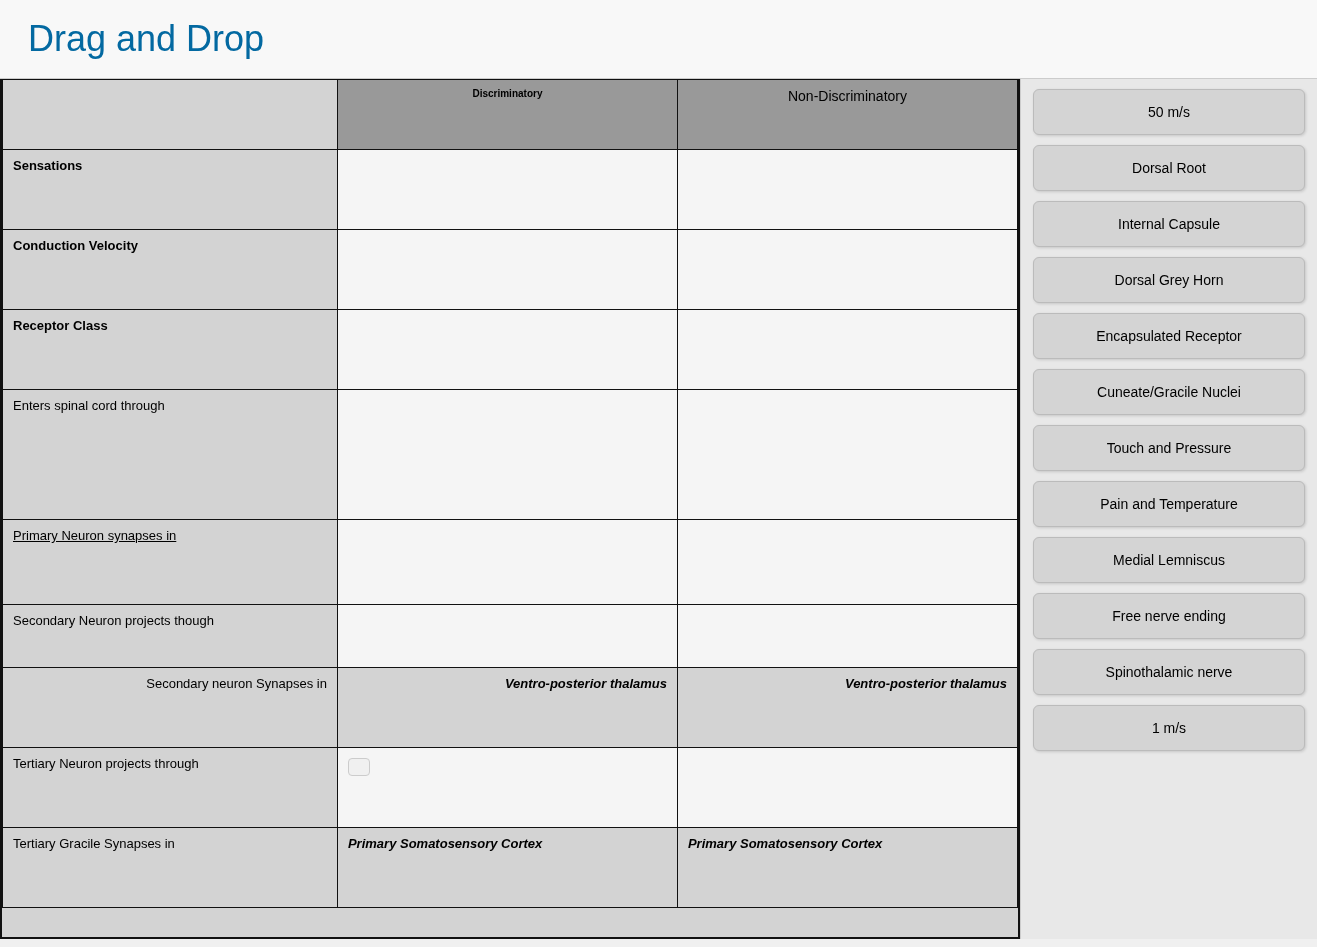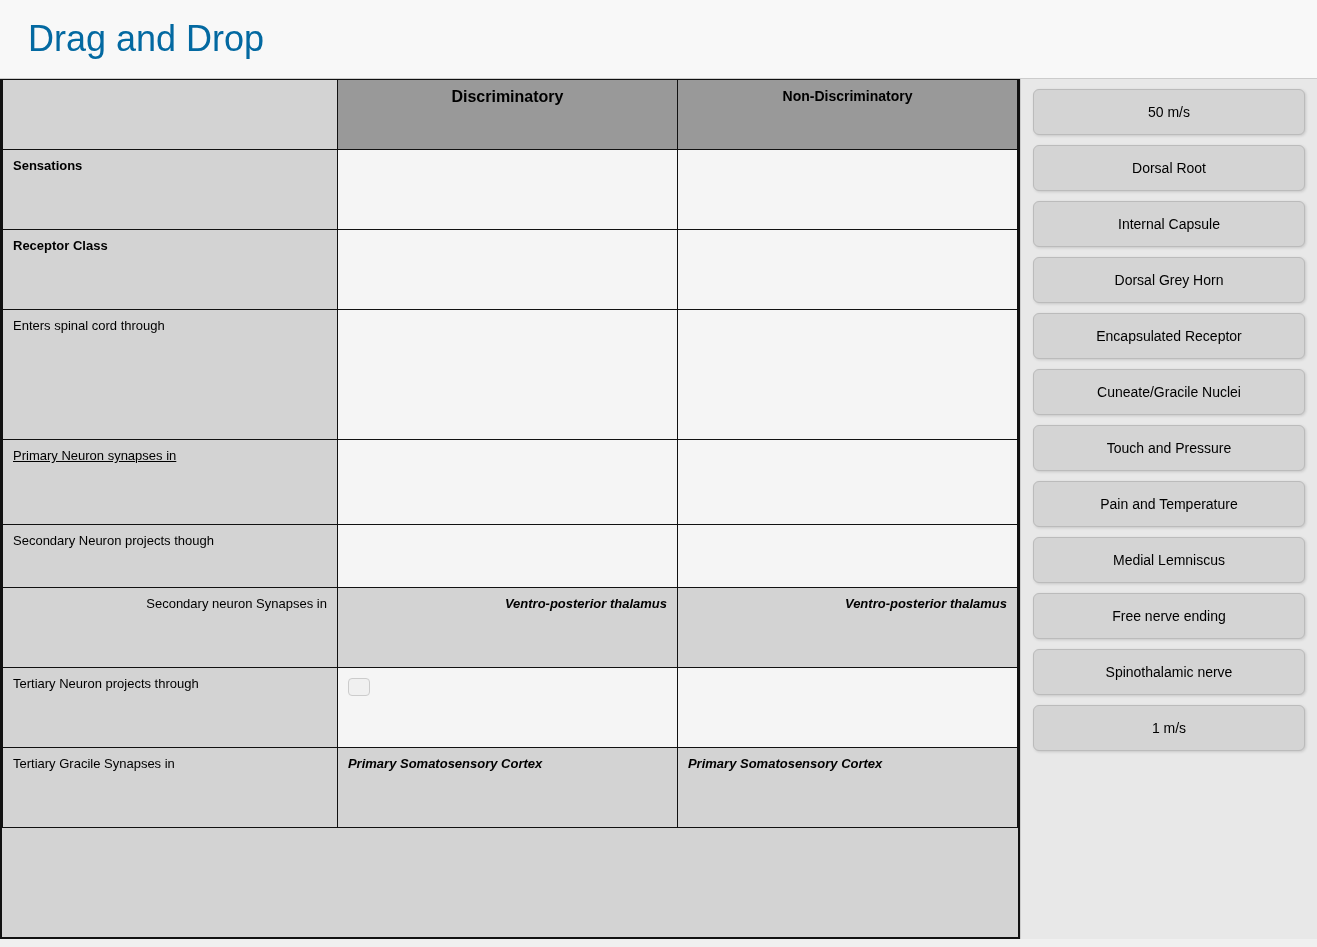--- a/index.html
+++ b/index.html
@@ -62,25 +62,25 @@
       height: 70px;
       vertical-align: middle;
     }
     .header-row th.col-label {
       background: #d3d3d3;
       border: 1.5px solid #111;
     }
     .header-row th.col-disc {
       background: #999;
       font-weight: bold;
-      font-size: 16px;
+      font-size: 10px;
     }
     .header-row th.col-nondisc {
       background: #999;
-      font-weight: bold;
+      font-weight: normal;
       font-size: 14px;
     }
 
     
     .label-cell {
       background: #d3d3d3;
       font-size: 13px;
       padding: 10px 8px;
     }
     .label-cell.bold-label {
@@ -168,20 +168,25 @@
         </tr>
       </thead>
       <tbody>
 
         <tr class="row-sensations">
           <td class="label-cell bold-label">Sensations</td>
           <td class="drop-cell"></td>
           <td class="drop-cell"></td>
         </tr>
 
+        <tr class="row-conduction">
+          <td class="label-cell bold-label">Conduction Velocity</td>
+          <td class="drop-cell"></td>
+          <td class="drop-cell"></td>
+        </tr>
 
         <tr class="row-receptor">
           <td class="label-cell bold-label">Receptor Class</td>
           <td class="drop-cell"></td>
           <td class="drop-cell"></td>
         </tr>
 
         <tr class="row-enters">
           <td class="label-cell">Enters spinal cord through</td>
           <td class="drop-cell"></td>

